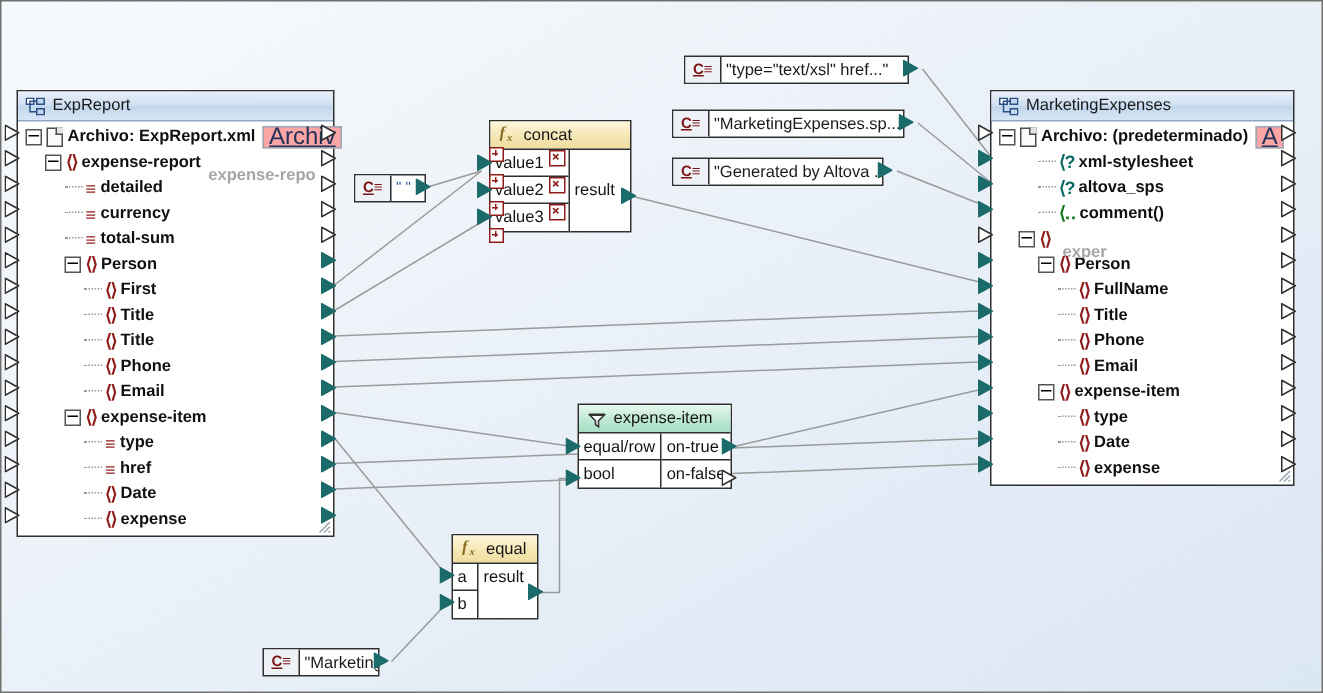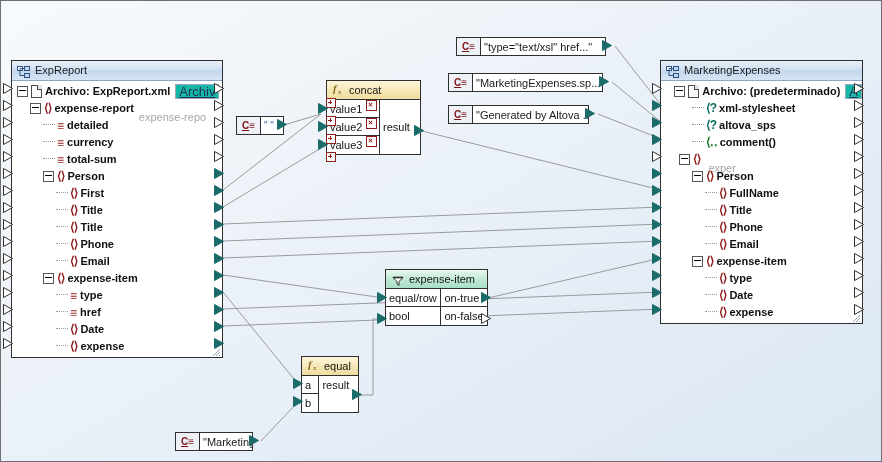--- a/index.html
+++ b/index.html
@@ -49,25 +49,25 @@
     display:inline-block;position:relative;margin-right:3px;flex:0 0 auto;
   }
   .expander:before{
     content:"";position:absolute;left:1px;right:1px;top:3px;height:1px;background:#000;
   }
   .dots{
     display:inline-block;width:12px;height:1px;
     border-top:1px dotted #9a9a9a;margin-right:2px;margin-bottom:1px;flex:0 0 auto;
   }
   .lbl{font-weight:bold;color:#101010;}
-  .lbl-sub{font-weight:normal;color:#a6a6a6;margin-left:5px;margin-top:17px;}
+  .lbl-sub{font-weight:bold;color:#a6a6a6;margin-left:5px;margin-top:17px;}
   .lbl-file{font-weight:bold;color:#101010;}
   .btn-file{
-    margin-left:5px;border:1px solid #9aa7b5;background:#14b8a6;
-    padding:0 3px;height:13px;line-height:13px;font-size:13px;color:#22335a;
+    margin-left:5px;border:1px solid #9aa7b5;background:#fca5a5;
+    padding:0 3px;height:13px;line-height:13px;font-size:16px;color:#22335a;
     text-decoration:underline;
   }
 
   
   .ico{display:inline-block;flex:0 0 auto;margin-right:3px;}
   .ico-elem{color:#8f1b1b;font-weight:bold;font-size:12px;letter-spacing:-1px;}
   .ico-attr{color:#8f1b1b;font-weight:bold;font-size:12px;line-height:8px;}
   .ico-pi{color:#0a6a63;font-weight:bold;font-size:12px;letter-spacing:-1px;}
   .ico-comment{color:#13761f;font-weight:bold;font-size:12px;letter-spacing:-1px;}
   .ico-file{
@@ -301,21 +301,21 @@
         <svg width="13" height="12" viewBox="0 0 13 12">
           <rect x="0.5" y="0.5" width="5" height="4" fill="#fff" stroke="#2b4f86"></rect>
           <rect x="7.5" y="0.5" width="5" height="4" fill="#c2d7ec" stroke="#2b4f86"></rect>
           <rect x="7.5" y="7.5" width="5" height="4" fill="#c2d7ec" stroke="#2b4f86"></rect>
           <path d="M3,4.5 L3,9.5 L7.5,9.5 M3,4.5 L3,2.5 L7.5,2.5" stroke="#2b4f86" fill="none"></path>
         </svg>
       </span>
       <span>MarketingExpenses</span>
     </div>
     <div class="comp-body">
-      <div class="row" style="padding-left:5px;justify-content:flex-end;">
+      <div class="row" style="padding-left:5px;">
         <span class="expander"></span>
         <span class="ico ico-file"></span>
         <span class="lbl-file">Archivo: (predeterminado)</span>
         <span class="btn-file">A</span>
       </div>
       <div id="tgt-rows">
           <div class="row" style="padding-left:31px;">
             <span class="dots"></span>
             <span class="ico ico-pi">⟨?</span>
             <span class="lbl">xml-stylesheet</span>

